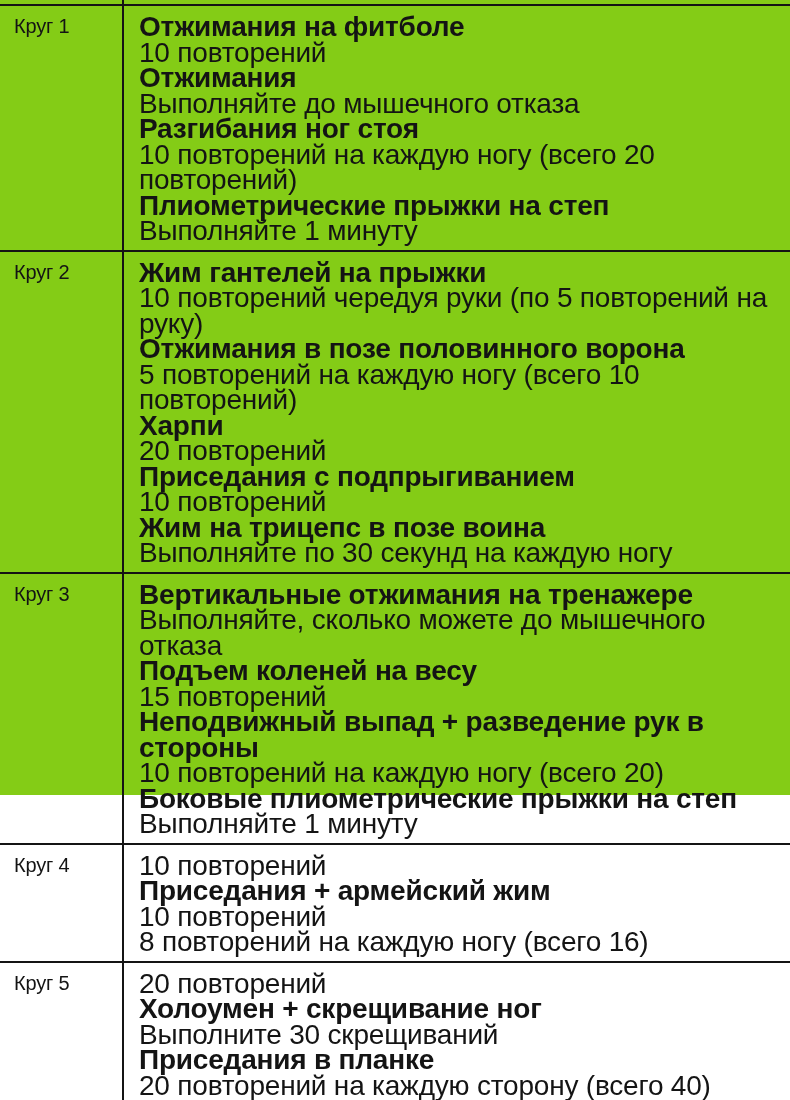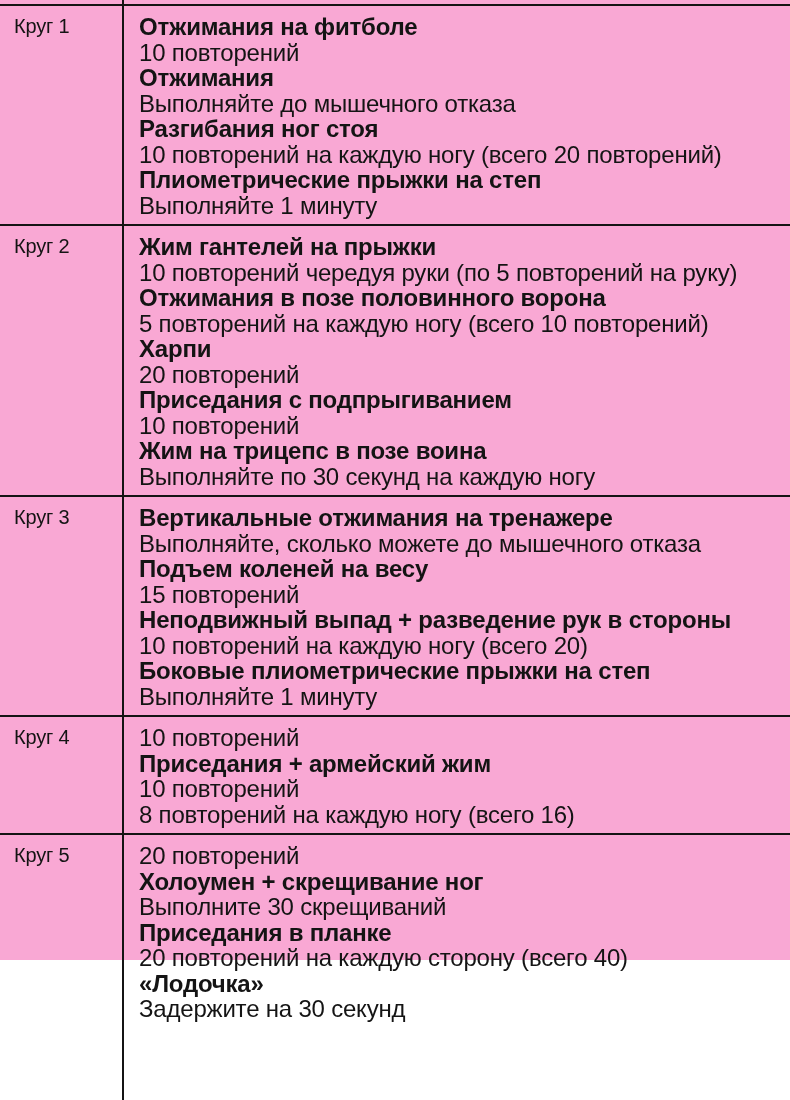--- a/index.html
+++ b/index.html
@@ -10,22 +10,22 @@
   body {
     width: 790px;
     height: 1100px;
     overflow: hidden;
     font-family: "Liberation Sans", "DejaVu Sans", sans-serif;
     color: #141414;
   }
   .page {
     position: relative;
     width: 790px;
-    height: 960px;
-    background: #f9a8d4;
+    height: 795px;
+    background: #84cc16;
   }
   
   .vline {
     position: absolute;
     left: 122px;
     top: 0;
     width: 2px;
     height: 1100px;
     background: #141414;
   }
@@ -46,21 +46,21 @@
     padding: 8px 6px 0 14px;
     font-size: 20px;
     line-height: 25.5px;
     letter-spacing: -0.2px;
     white-space: nowrap;
   }
   .cell-content {
     flex: 1;
     box-sizing: border-box;
     padding: 8px 0 6px 17px;
-    font-size: 24px;
+    font-size: 28px;
     line-height: 25.5px;
     letter-spacing: -0.2px;
   }
   .ex-name {
     font-weight: 700;
   }
   .ex-detail {
     font-weight: 400;
   }
 </style>

